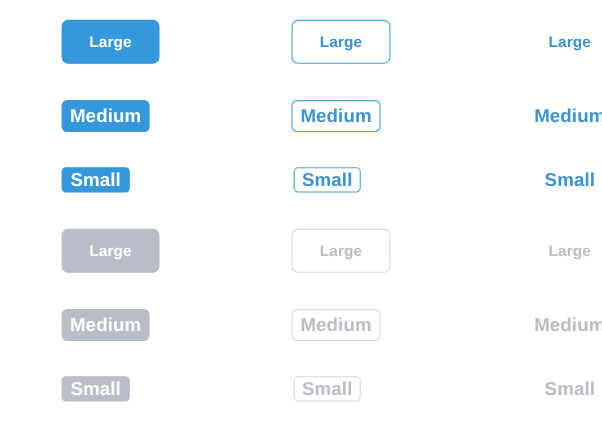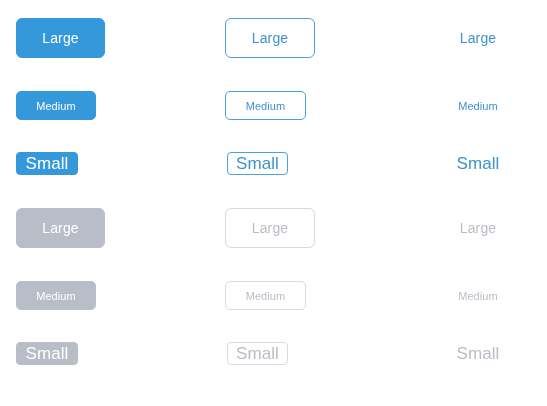--- a/index.html
+++ b/index.html
@@ -21,24 +21,25 @@
   }
 
   
   .btn {
     position: absolute;
     box-sizing: border-box;
     display: flex;
     align-items: center;
     justify-content: center;
     text-align: center;
-    font-weight: normal;
+    font-weight: bold;
     letter-spacing: 0.1px;
     white-space: nowrap;
     user-select: none;
+    margin-left: 40px;
     -webkit-font-smoothing: antialiased;
   }
 
   
   .v-filled {
     background: #3498db;
     color: #ffffff;
     border: 1px solid #3498db;
   }
   .v-outline {
@@ -62,21 +63,21 @@
     background: #ffffff;
     border-color: #d8dade;
     color: #b9bdc5;
   }
   .v-text.is-disabled {
     color: #b9bdc5;
   }
 
   
   .s-large  { border-radius: 6px; font-size: 14px; }
-  .s-medium { border-radius: 5px; font-size: 11px; }
+  .s-medium { border-radius: 5px; font-size: 17px; }
   .s-small  { border-radius: 4px; font-size: 17px; }
 
   
   .r-large   { top: 18px;  height: 40px; }
   .r-medium  { top: 91px;  height: 29px; }
   .r-small   { top: 152px; height: 23px; }
   .r-dlarge  { top: 208px; height: 40px; }
   .r-dmedium { top: 281px; height: 29px; }
   .r-dsmall  { top: 342px; height: 23px; }
 

